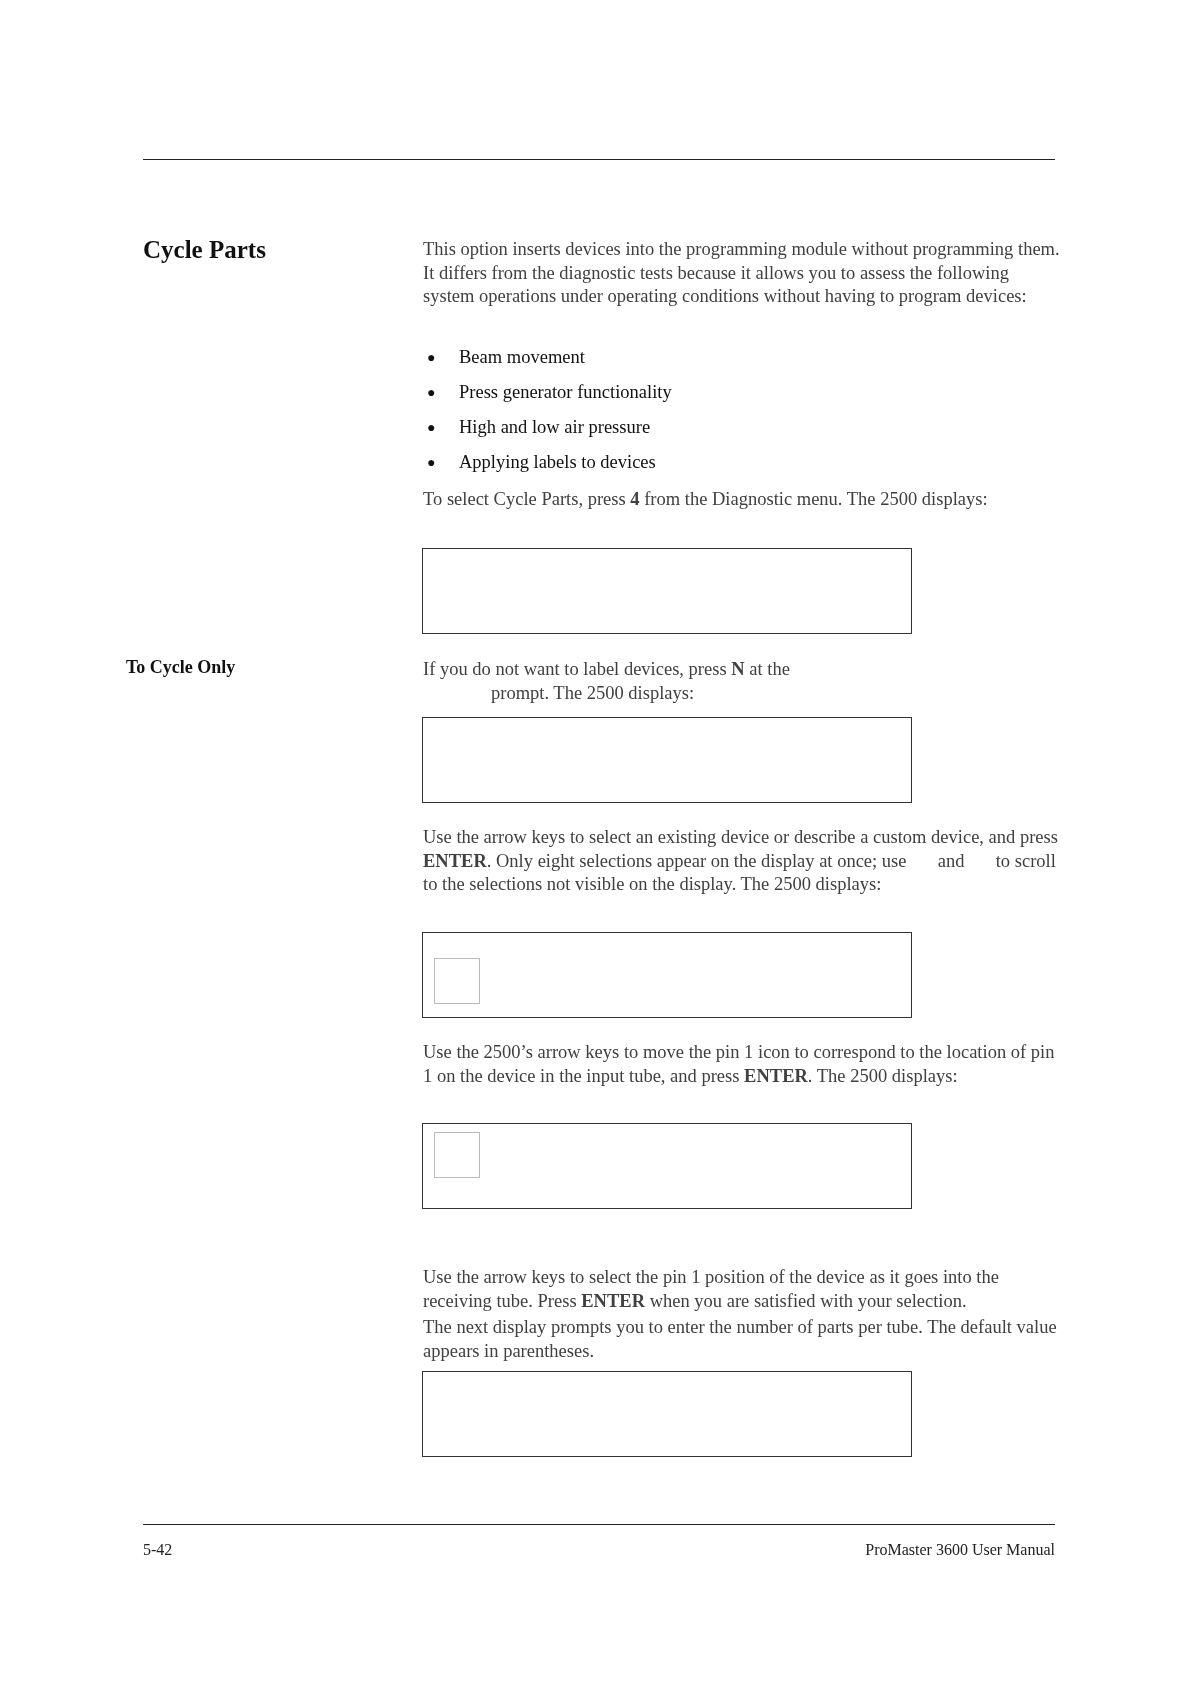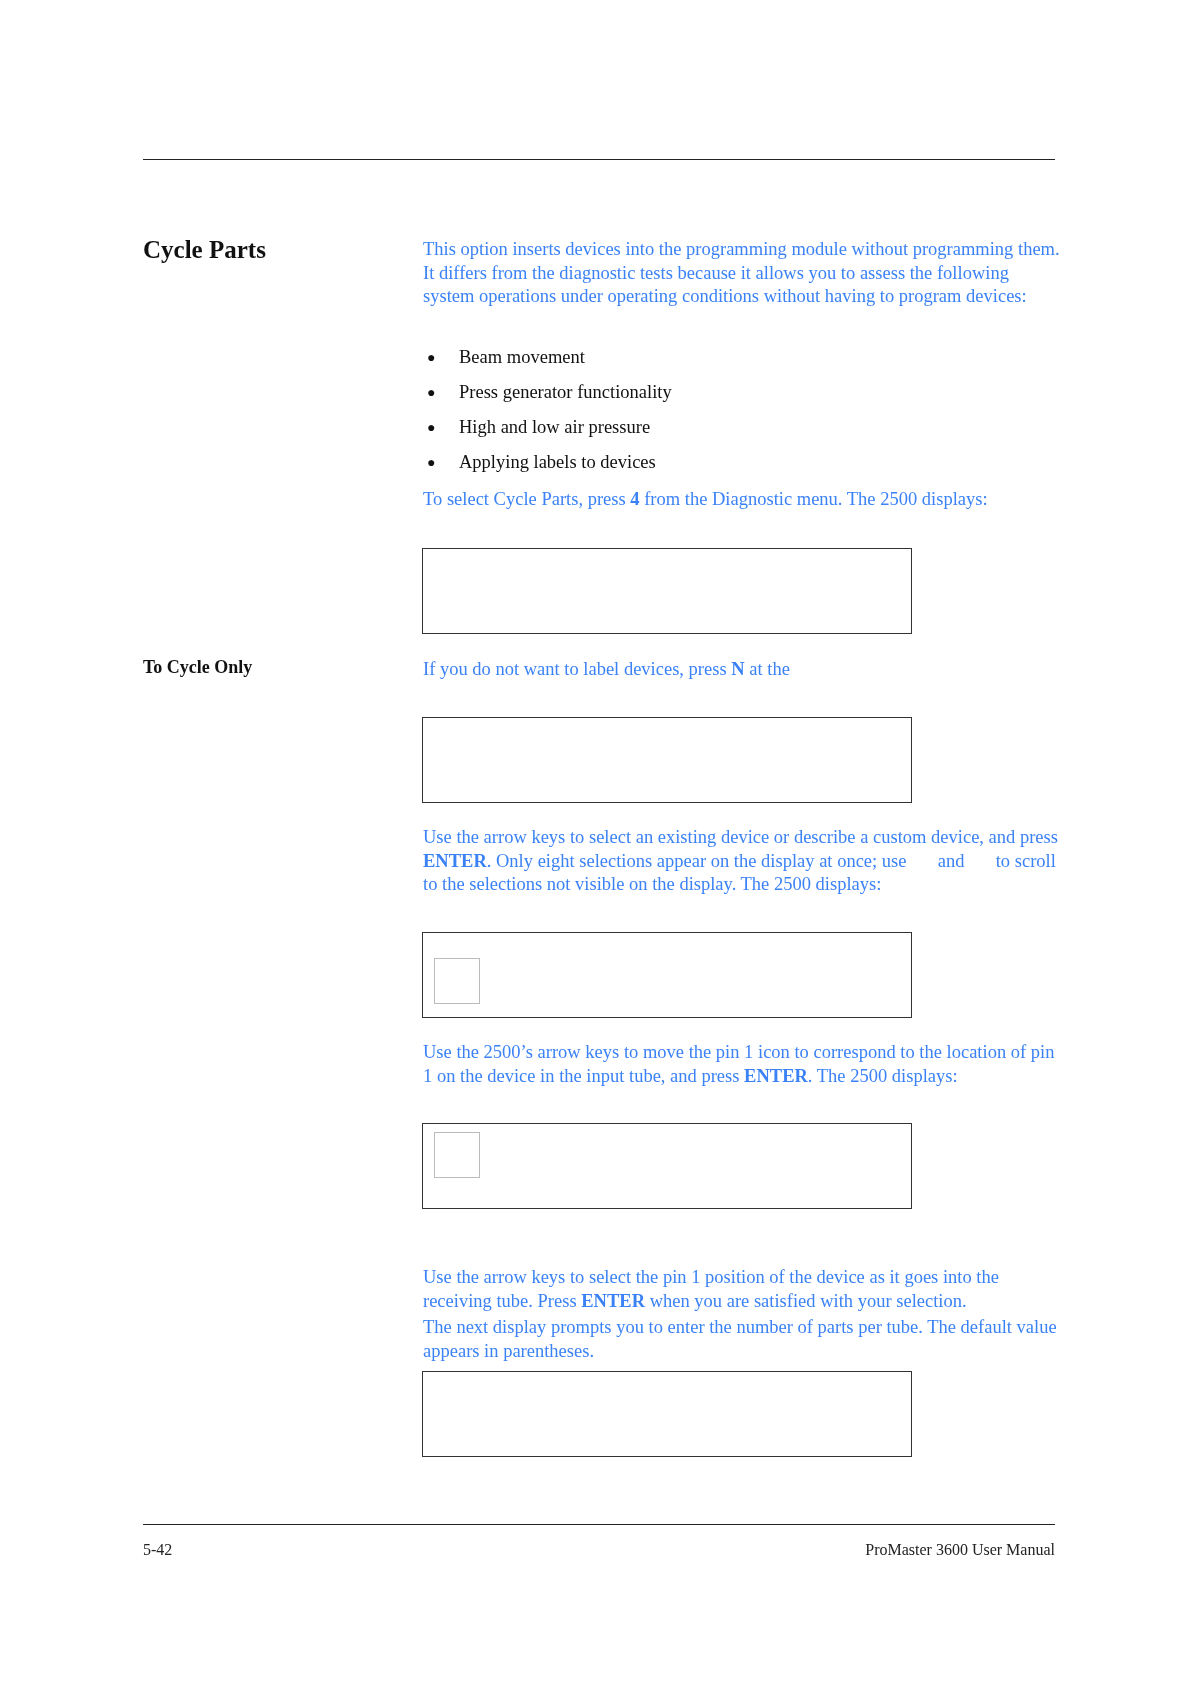--- a/index.html
+++ b/index.html
@@ -51,33 +51,33 @@
     .section-title {
       position: absolute;
       left: 143px;
       top: 236px;
       font-size: 25px;
       font-weight: bold;
       color: #111;
     }
     .subsection-title {
       position: absolute;
-      left: 143px;
+      left: 126px;
       top: 657px;
       font-size: 18px;
       font-weight: bold;
       color: #111;
     }
     .para {
       position: absolute;
       left: 423px;
       width: 640px;
       font-size: 18.5px;
       line-height: 23.5px;
-      color: #3b82f6;
+      color: #404040;
     }
     .para b { font-weight: bold; }
     .bullets {
       position: absolute;
       left: 423px;
       top: 346px;
       width: 620px;
       margin: 0;
       padding: 0;
       list-style: none;
@@ -152,20 +152,21 @@
 </div>
 
 <div class="display-box" style="top:548px;"></div>
 
 <div class="subsection-title">To Cycle Only</div>
 
 <div class="para" style="top:658px;">
   <div>
     <span>If you do not want to label devices, press </span><b>N</b><span> at the</span>
   </div>
+  <div class="indent-prompt">prompt. The 2500 displays:</div>
 </div>
 
 <div class="display-box" style="top:717px;"></div>
 
 <div class="para" style="top:826px;">
   <span>Use the arrow keys to select an existing device or describe a custom device, and press </span><b>ENTER</b><span>. Only eight selections appear on the display at once; use</span>
   <span class="gap"></span>
   <span>and</span>
   <span class="gap"></span>
   <span>to scroll to the selections not visible on the display. The 2500 displays:</span>

